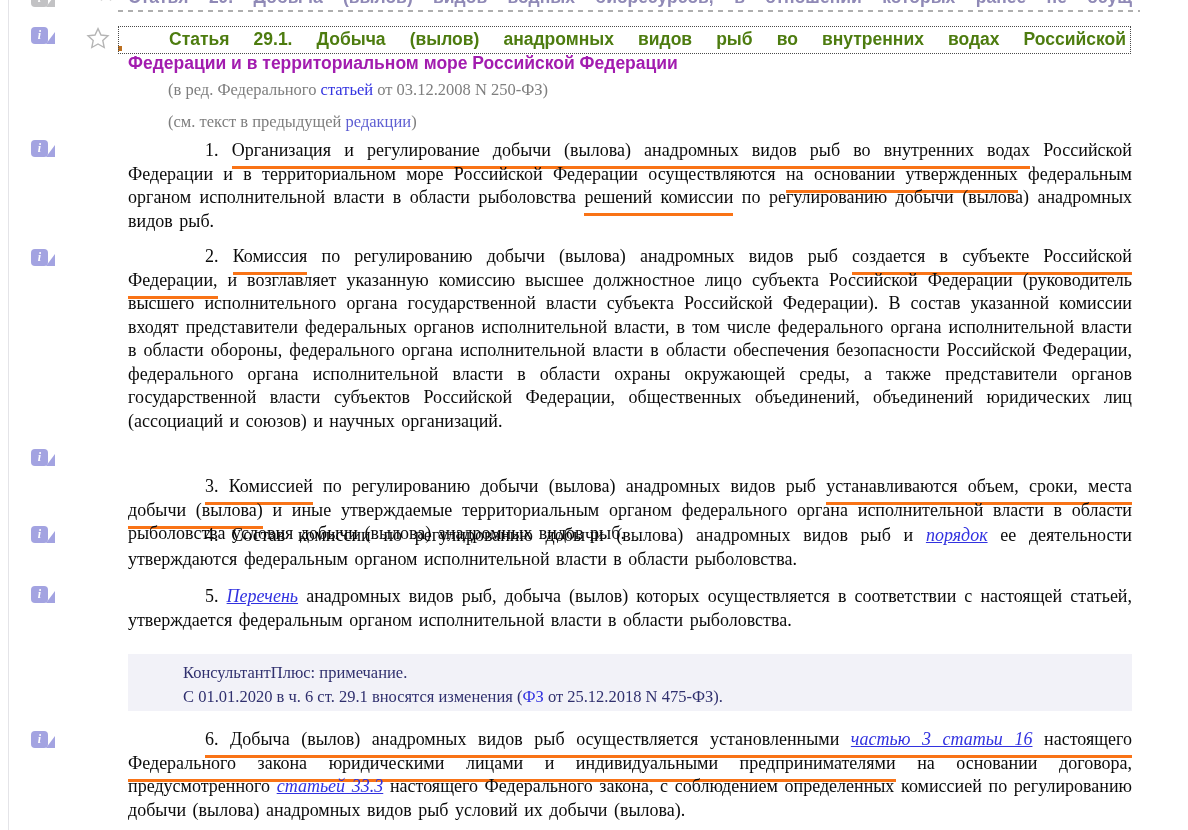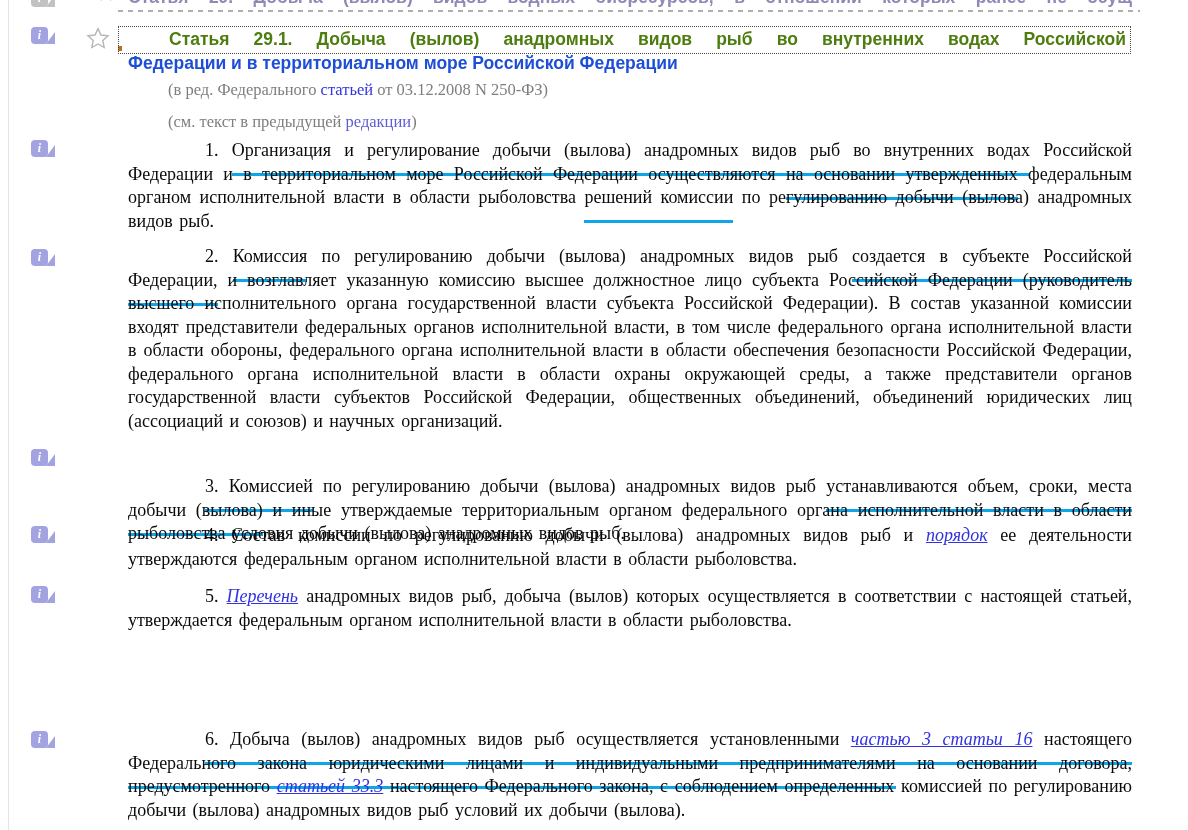--- a/index.html
+++ b/index.html
@@ -28,32 +28,32 @@
   .star-clip{position:absolute;left:97px;top:0;width:18px;height:7px;overflow:hidden;}
   .star-clip svg{position:relative;top:-16px;}
   .marker-dot{position:absolute;left:118px;top:46px;width:4px;height:5px;background:#bc7020;}
 
   
   .title-box{position:absolute;left:118px;top:26px;width:1013px;box-sizing:border-box;
        border:1px dotted #4a4a4a;padding:2px 4px 3px 10px;
        font:bold 17.5px "Liberation Sans",sans-serif;color:#4d7c0f;
        text-indent:40px;text-align:justify;text-align-last:justify;}
   .title-l2{position:absolute;left:128px;top:53px;width:1004px;
-       font:bold 17.5px "Liberation Sans",sans-serif;color:#1d4ed8;}
+       font:bold 17.5px "Liberation Sans",sans-serif;color:#a21caf;}
 
   .ed{position:absolute;left:168px;font-size:16.5px;color:#7e7e7e;line-height:21px;}
   .ed1{top:79px;} .ed2{top:111px;}
 
   
   .para{position:absolute;left:128px;width:1004px;margin:0;
        font-size:18px;line-height:23.5px;color:#0a0a0a;
        text-align:justify;text-indent:77px;word-spacing:2px;}
   .p1{top:139px;} .p2{top:245px;} .p3{top:447px;margin-top:28px;} .p4{top:524px;} .p5{top:585px;} .p6{top:728px;}
 
-  .ru{border-bottom:3px solid #0ea5e9;padding-bottom:13px;
+  .ru{border-bottom:3px solid #f97316;padding-bottom:6px;
       box-decoration-break:clone;-webkit-box-decoration-break:clone;}
   .lk{color:#3232e0;text-decoration:none;cursor:pointer;}
   .lk.u{text-decoration:underline;font-style:italic;}
   .lk2{color:#5e5ed2;text-decoration:none;cursor:pointer;}
 
   
   .note{position:absolute;left:128px;top:654px;width:1004px;height:57px;box-sizing:border-box;
        background:#f2f2f8;padding:7px 10px 0 55px;
        font-size:16.5px;line-height:24px;color:#30306e;}
 </style>
@@ -98,15 +98,19 @@
   <p class="para p1"><span>1. </span><span class="ru">Организация и регулирование добычи (вылова) анадромных видов рыб во внутренних водах</span><span> Российской Федерации и в территориальном море Российской Федерации осуществляются </span><span class="ru">на основании утвержденных</span><span> федеральным органом исполнительной власти в области рыболовства </span><span class="ru">решений комиссии</span><span> по регулированию добычи (вылова) анадромных видов рыб.</span></p>
 
   <p class="para p2"><span>2. </span><span class="ru">Комиссия</span><span> по регулированию добычи (вылова) анадромных видов рыб </span><span class="ru">создается в субъекте Российской Федерации,</span><span> и возглавляет указанную комиссию высшее должностное лицо субъекта Российской Федерации (руководитель высшего исполнительного органа государственной власти субъекта Российской Федерации). В состав указанной комиссии входят представители федеральных органов исполнительной власти, в том числе федерального органа исполнительной власти в области обороны, федерального органа исполнительной власти в области обеспечения безопасности Российской Федерации, федерального органа исполнительной власти в области охраны окружающей среды, а также представители органов государственной власти субъектов Российской Федерации, общественных объединений, объединений юридических лиц (ассоциаций и союзов) и научных организаций.</span></p>
 
   <p class="para p3"><span class="ru">3. Комиссией</span><span> по регулированию добычи (вылова) анадромных видов рыб </span><span class="ru">устанавливаются объем, сроки, места добычи (вылова)</span><span> и иные утверждаемые территориальным органом федерального органа исполнительной власти в области рыболовства условия добычи (вылова) анадромных видов рыб.</span></p>
 
   <p class="para p4"><span>4. Состав комиссии по регулированию добычи (вылова) анадромных видов рыб и </span><a class="lk u">порядок</a><span> ее деятельности утверждаются федеральным органом исполнительной власти в области рыболовства.</span></p>
 
   <p class="para p5"><span>5. </span><a class="lk u">Перечень</a><span> анадромных видов рыб, добыча (вылов) которых осуществляется в соответствии с настоящей статьей, утверждается федеральным органом исполнительной власти в области рыболовства.</span></p>
 
+  <div class="note">
+    <div>КонсультантПлюс: примечание.</div>
+    <div><span>С 01.01.2020 в ч. 6 ст. 29.1 вносятся изменения (</span><a class="lk">ФЗ</a><span> от 25.12.2018 N 475-ФЗ).</span></div>
+  </div>
 
   <p class="para p6"><span class="ru">6. Добыча (вылов) анадромных видов рыб осуществляется установленными </span><a class="lk u ru">частью 3 статьи 16</a><span class="ru"> настоящего Федерального закона юридическими лицами и индивидуальными предпринимателями</span><span> на основании договора, предусмотренного </span><a class="lk u">статьей 33.3</a><span> настоящего Федерального закона, с соблюдением определенных комиссией по регулированию добычи (вылова) анадромных видов рыб условий их добычи (вылова).</span></p>
 </div>
 
 </body></html>

